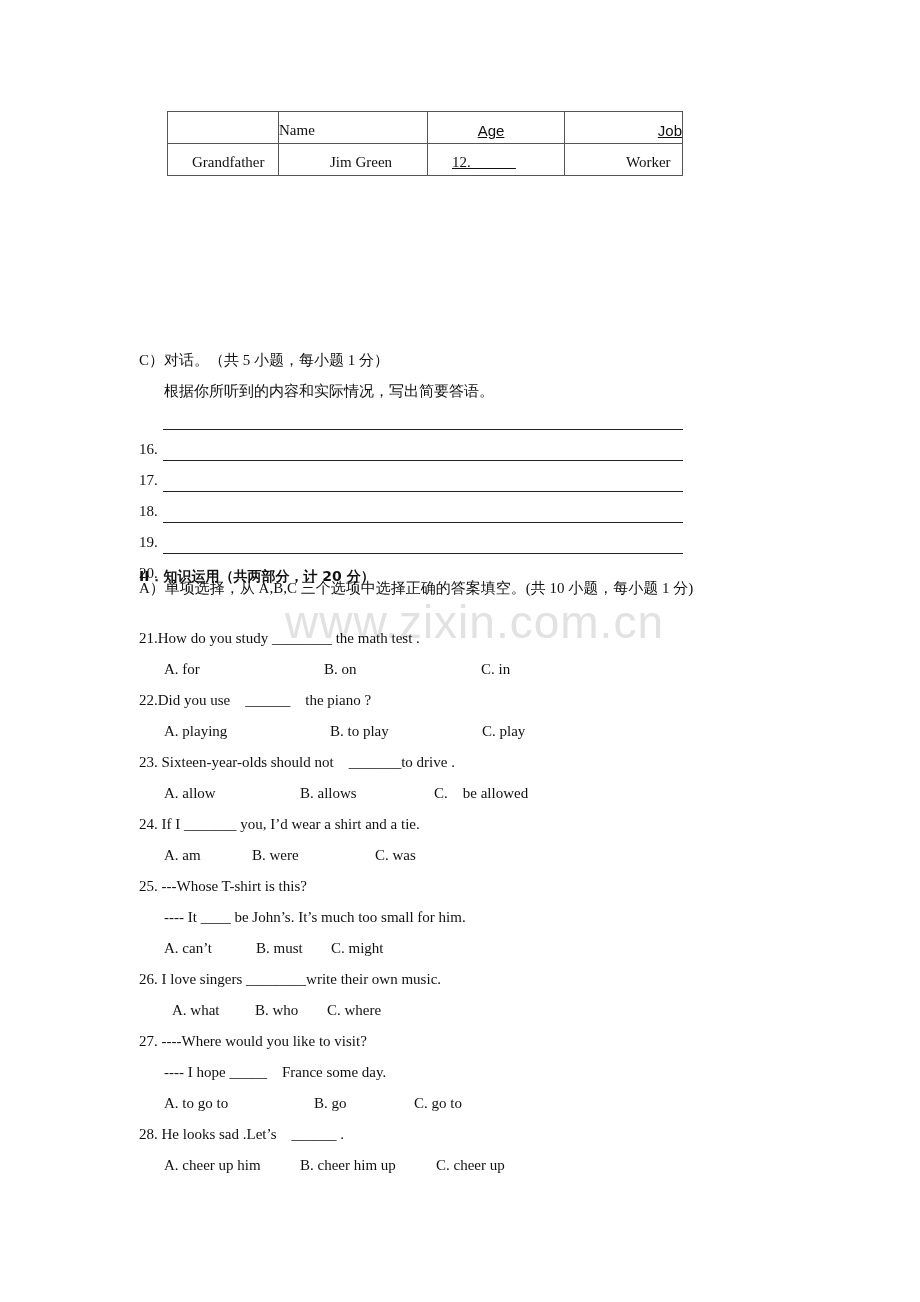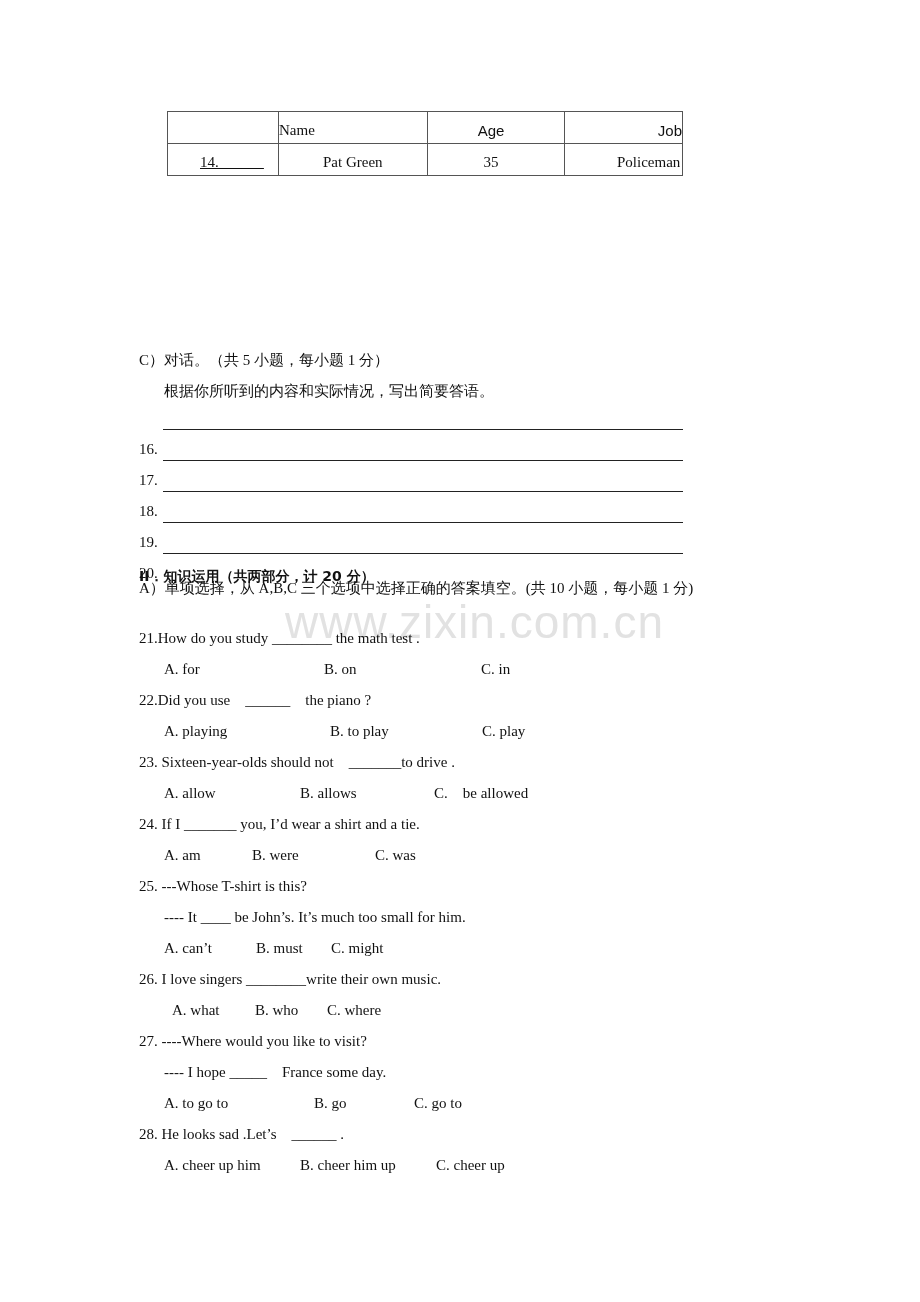--- a/index.html
+++ b/index.html
@@ -15,21 +15,21 @@
     border-collapse: collapse;
     width: 516px;
   }
   table.info td {
     border: 1px solid #555;
     padding: 0;
     font-size: 15px;
     vertical-align: bottom;
     white-space: nowrap;
   }
-  .hdr-sans { font-family: "Liberation Sans", "DejaVu Sans", sans-serif; font-size: 15px; }
+  .hdr-sans { font-family: "Liberation Sans", "DejaVu Sans", sans-serif; font-size: 15px; text-decoration: underline; }
   .u { text-decoration: underline; }
   .line-row { position: absolute; left: 139px; }
   .line-row .num { display: inline-block; margin-top: 28px; }
   .line-row .blank {
     position: absolute; left: 24px; width: 520px; top: 16px;
     border-bottom: 1px solid #222;
   }
   .watermark {
     position: absolute; left: 285px; top: 595px;
     font-family: "Liberation Sans", "DejaVu Sans", sans-serif;
@@ -46,24 +46,24 @@
 
 <table class="info txt">
   <tbody>
       <tr style="height:32px">
     <td style="width:110px"></td>
     <td style="width:128px;text-align:left;padding-right:20px;padding-bottom:4px">Name</td>
     <td class="hdr-sans" style="width:126px;text-align:center;padding-right:10px;padding-bottom:4px">Age</td>
     <td class="hdr-sans" style="text-align:right;padding-bottom:4px">Job</td>
   </tr>
   <tr style="height:32px">
-    <td style="padding-left:32px;padding-bottom:4px" class="u">14.______</td>
-    <td style="padding-left:44px;padding-bottom:4px">Pat Green</td>
-    <td style="text-align:center;padding-right:10px;padding-bottom:4px">35</td>
-    <td style="padding-left:52px;padding-bottom:4px">Policeman</td>
+    <td style="padding-left:24px;padding-bottom:4px">Grandfather</td>
+    <td style="padding-left:51px;padding-bottom:4px">Jim Green</td>
+    <td style="padding-left:24px;padding-bottom:4px" class="u">12.______</td>
+    <td style="padding-left:61px;padding-bottom:4px">Worker</td>
   </tr>
 </tbody>
   </table>
 
 <div class="abs txt" style="left:139px;top:351px">C）对话。（共 5 小题，每小题 1 分）</div>
 <div class="abs txt" style="left:164px;top:382px">根据你所听到的内容和实际情况，写出简要答语。</div>
 
 <div class="line-row txt" style="top:413px"><span class="num">16.</span><span class="blank"></span></div>
 <div class="line-row txt" style="top:444px"><span class="num">17.</span><span class="blank"></span></div>
 <div class="line-row txt" style="top:475px"><span class="num">18.</span><span class="blank"></span></div>

